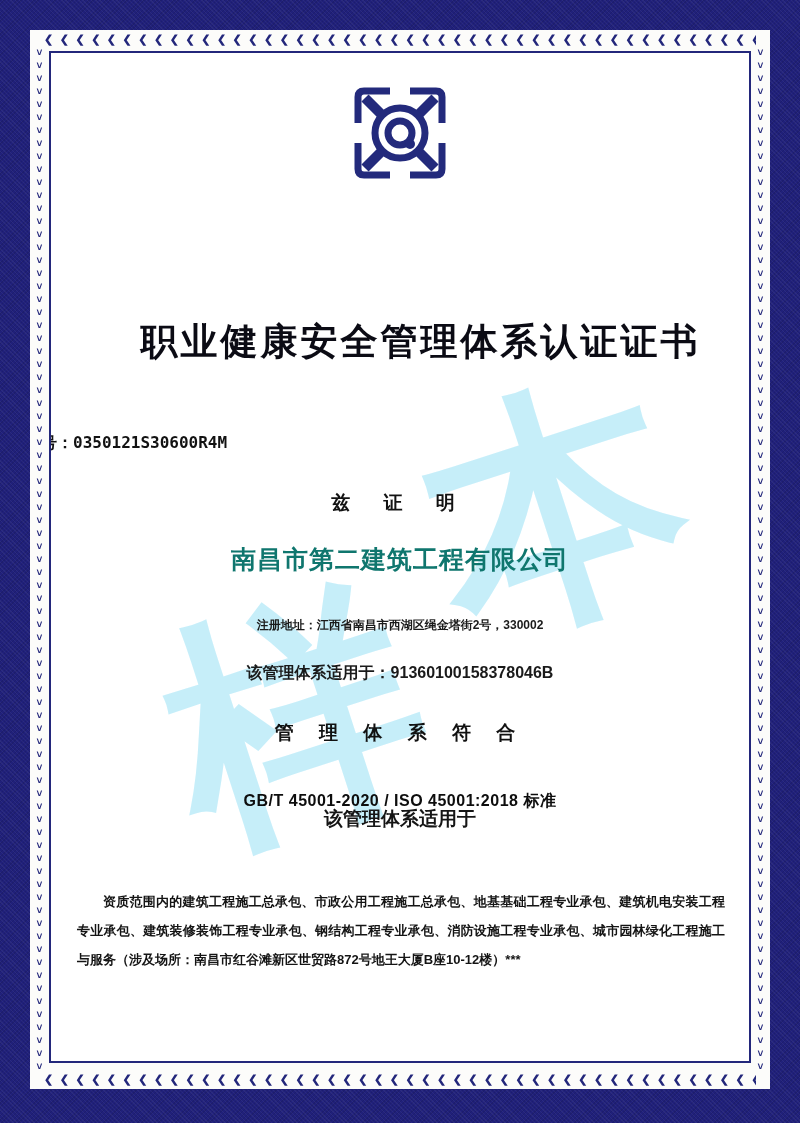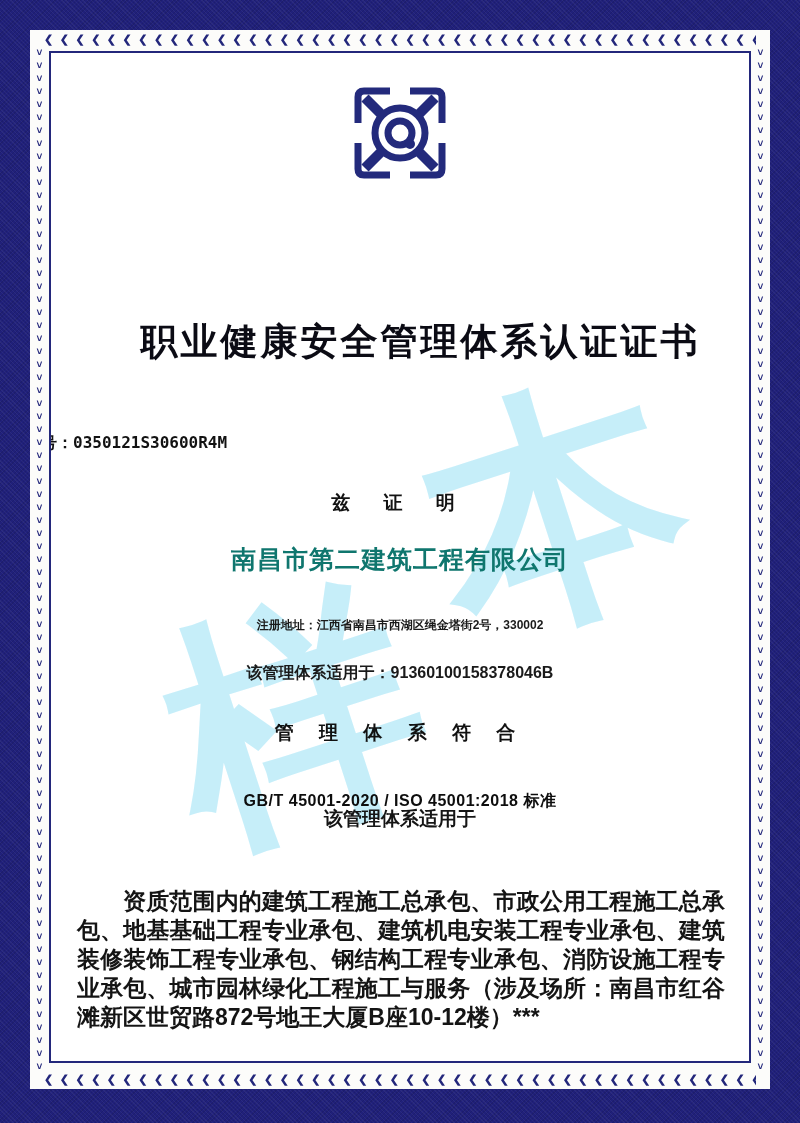--- a/index.html
+++ b/index.html
@@ -26,21 +26,21 @@
   .title{top:164px;font-size:37px;font-weight:bold;letter-spacing:3px;color:#0b0b14;margin-left:41px;}
   .regline{top:230px;right:42px;font-size:16px;font-weight:bold;color:#121212;}
   .regline .mono{font-family:"DejaVu Sans Mono",monospace;font-weight:bold;}
   .hereby{top:266px;font-size:19px;font-weight:bold;letter-spacing:14px;color:#121212;}
   .company{top:293px;font-size:25px;font-weight:bold;letter-spacing:1px;color:#0f766e;}
   .addr{top:334px;font-size:12px;font-weight:600;color:#1a1a1a;}
   .credit{top:363px;font-size:16px;font-weight:600;color:#1a1a1a;}
   .conform{top:399px;font-size:19px;font-weight:bold;letter-spacing:10px;color:#111;text-align:center;}
   .standard{top:444px;font-size:16px;font-weight:bold;letter-spacing:.5px;color:#0d0d0d;}
   .scopehead{top:438px;font-size:19px;font-weight:600;color:#151515;}
-  .scope{top:493px;left:26px;width:648px;font-size:23px;font-weight:600;line-height:29px;color:#141414;text-indent:2em;text-align:justify;}
+  .scope{top:493px;left:26px;width:648px;font-size:13px;font-weight:600;line-height:29px;color:#141414;text-indent:2em;text-align:justify;}
   .emblembox{top:30px;left:50%;transform:translateX(-50%);width:104px;height:100px;color:#232a7c;}
 </style>
 </head>
 <body>
 
 <svg width="0" height="0" style="position:absolute">
   <defs>
     <g id="emb" fill="none" stroke="currentColor">
       <path d="M40,8 H14 Q8,8 8,14 V40" stroke-width="7"></path>
       <path d="M60,8 H86 Q92,8 92,14 V40" stroke-width="7"></path>

